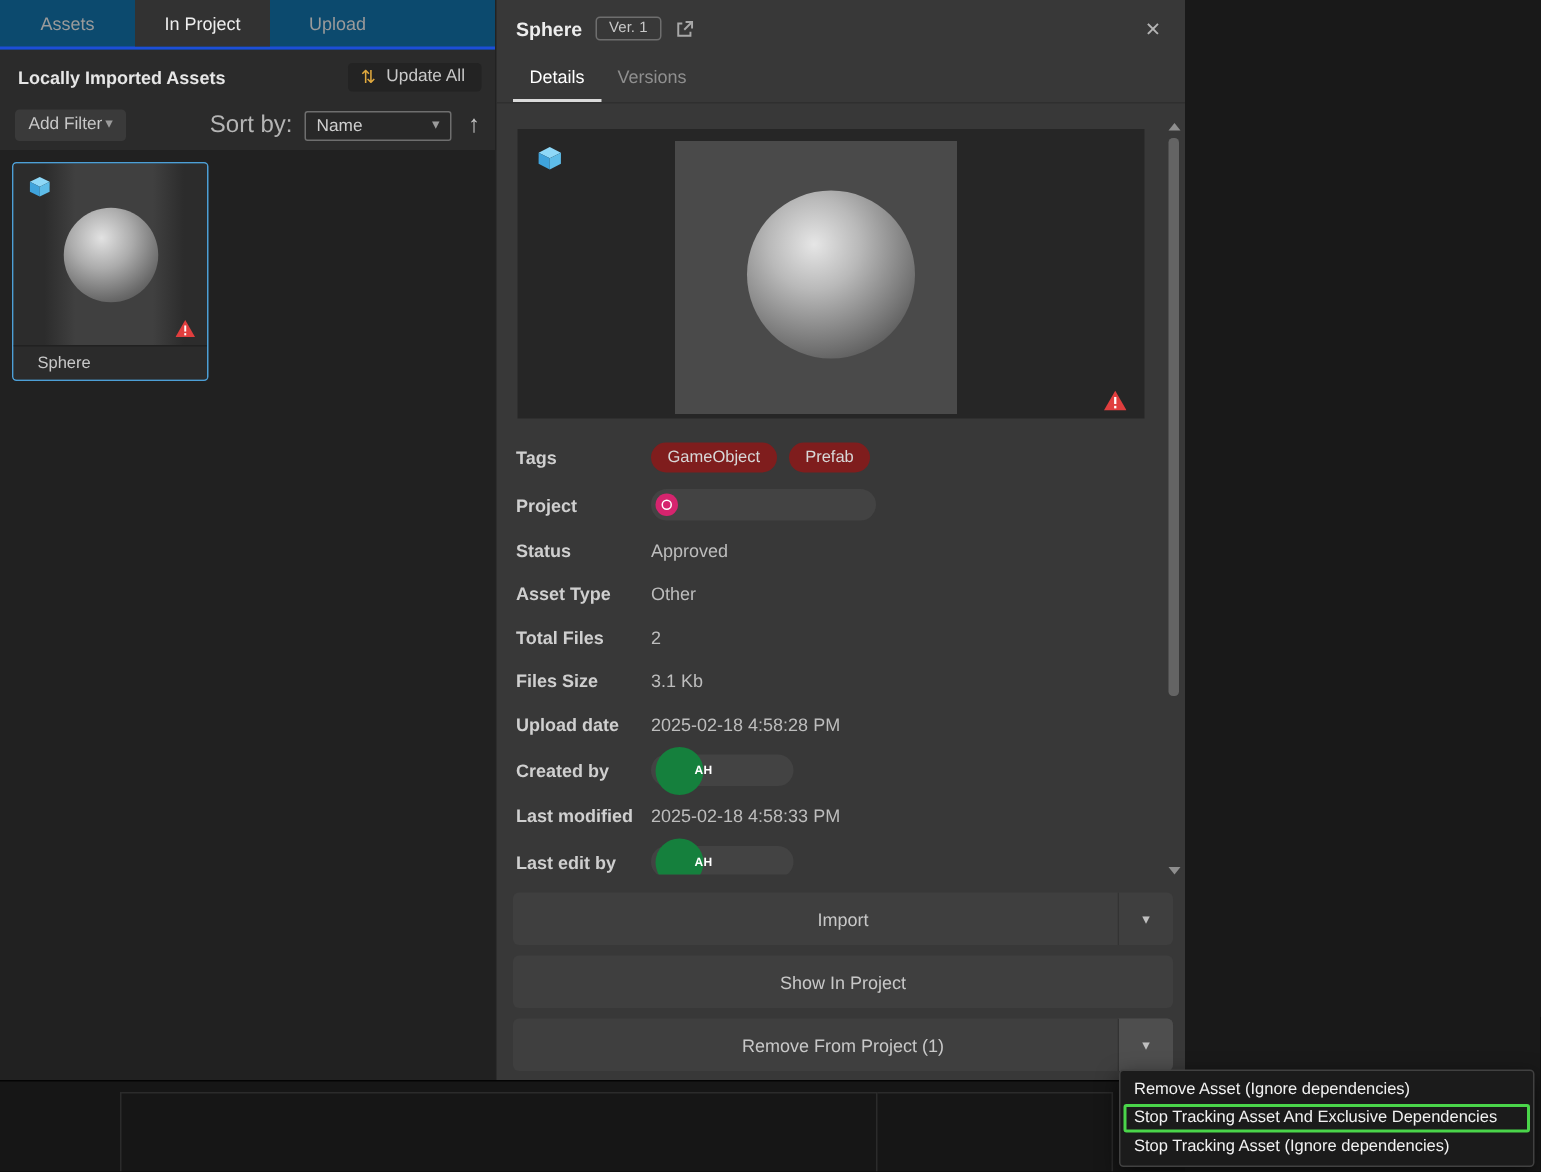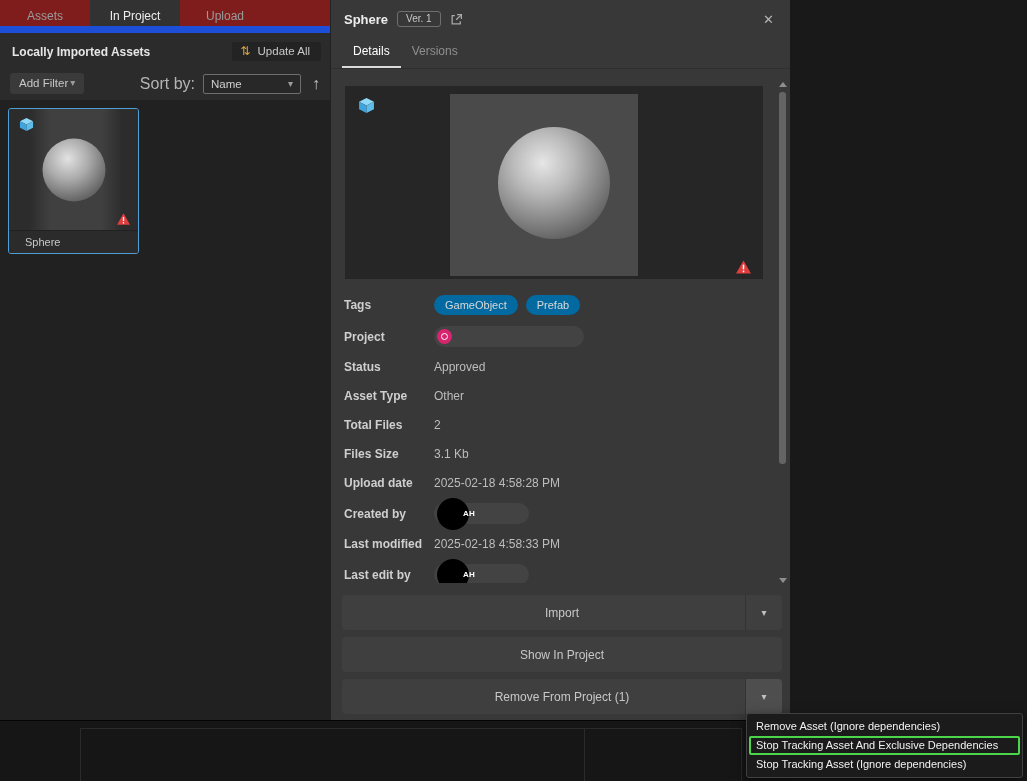--- a/index.html
+++ b/index.html
@@ -1,21 +1,21 @@
 <!DOCTYPE html>
 <html><head>
 <meta charset="utf-8">
 <style>
   * { margin:0; padding:0; box-sizing:border-box; }
   body { background:#000; font-family:"Liberation Sans", sans-serif; }
   .stage { position:relative; width:1027px; height:781px; background:#191919; overflow:hidden; font-family:"Liberation Sans", sans-serif; }
 
   
   .left-panel { position:absolute; left:0; top:0; width:330px; height:720px; background:#2B2B2B; }
-  .lp-tabs { height:33px; display:flex; background:#7f1d1d; border-bottom:7px solid #1d4ed8; }
+  .lp-tabs { height:33px; display:flex; background:#0c4a6e; border-bottom:2px solid #1d4ed8; }
   .lp-tab { width:90px; line-height:32px; text-align:center; font-size:12px; color:#9A9A9A; cursor:default; }
   .lp-tab.active { color:#EDEDED; background:#323232; }
   .lp-header { display:flex; align-items:center; justify-content:space-between; padding:9px 9px 5px 12px; }
   .lp-title { font-size:12px; font-weight:bold; color:#E6E6E6; }
   .update-btn { display:flex; align-items:center; gap:7px; background:#232323; border-radius:3px; padding:3px 11px 4px 9px; color:#C8C8C8; font-size:11.5px; }
   .update-icon { color:#E0A93E; font-size:12px; line-height:12px; }
   .lp-filterrow { display:flex; align-items:center; padding:7px 10px 10px 10px; }
   .add-filter { background:#3A3A3A; border-radius:3px; padding:4px 9px 5px 9px; font-size:11.5px; color:#C8C8C8; display:flex; align-items:center; gap:2px; }
   .chev { color:#9B9B9B; font-size:10px; line-height:10px; }
   .sortby { margin-left:auto; font-size:16px; color:#B5B5B5; margin-right:8px; }
@@ -44,26 +44,26 @@
   .preview { position:relative; margin:6px 3px 16px 3px; height:193px; background:#262626; }
   .preview-inner { position:absolute; left:105px; top:8px; bottom:3px; width:188px; background:#4A4A4A; }
   .preview-sphere { position:absolute; left:50%; top:50%; transform:translate(-50%,-50%); width:112px; height:112px; border-radius:50%;
     background:radial-gradient(circle at 40% 32%, #E6E6E6 0%, #B9B9B9 30%, #7E7E7E 62%, #4A4A4A 90%, #3E3E3E 100%); }
   .preview-cube { position:absolute; left:13px; top:11px; width:17px; height:17px; }
   .preview-warn { position:absolute; right:12px; bottom:5px; width:15px; height:14px; }
   .field-row { display:flex; align-items:center; margin:0 2px 12px 2px; min-height:17px; }
   .field-row.tall { margin-bottom:11px; }
   .field-label { width:90px; flex:none; font-size:12px; font-weight:bold; color:#CFCFCF; }
   .field-value { font-size:12px; color:#BDBDBD; }
-  .pill { background:#0369a1; border-radius:10px; padding:4px 11px; font-size:11px; color:#D8D8D8; margin-right:8px; }
+  .pill { background:#7f1d1d; border-radius:10px; padding:4px 11px; font-size:11px; color:#D8D8D8; margin-right:8px; }
   .wide-pill { width:150px; height:21px; background:#434343; border-radius:11px; display:flex; align-items:center; padding:0 3px; }
   .avatar-pill { width:95px; height:21px; background:#434343; border-radius:11px; display:flex; align-items:center; padding:0 3px; }
   .proj-icon { width:15px; height:15px; border-radius:50%; background:#D6246E; display:flex; align-items:center; justify-content:center; }
   .proj-icon span { width:7px; height:7px; border:1.5px solid #fff; border-radius:50%; display:block; }
-  .avatar { width:16px; height:32px; border-radius:50%; background:#000000; color:#fff; font-size:8px; font-weight:bold; display:flex; align-items:center; justify-content:center; letter-spacing:.2px;padding-left:32px; }
+  .avatar { width:16px; height:32px; border-radius:50%; background:#15803d; color:#fff; font-size:8px; font-weight:bold; display:flex; align-items:center; justify-content:center; letter-spacing:.2px;padding-left:32px; }
   .dp-scrollbar { position:absolute; left:447px; top:80px; width:10px; height:505px; }
   .sb-arrow-up { position:absolute; top:2px; left:1px; width:0; height:0; border-left:4px solid transparent; border-right:4px solid transparent; border-bottom:5px solid #8E8E8E; }
   .sb-arrow-down { position:absolute; bottom:2px; left:1px; width:0; height:0; border-left:4px solid transparent; border-right:4px solid transparent; border-top:5px solid #8E8E8E; }
   .sb-thumb { position:absolute; top:12px; left:1px; width:7px; height:372px; background:#646464; border-radius:3px; }
   .dp-buttons { position:absolute; left:11px; top:595px; width:440px; }
   .big-btn { position:relative; height:35px; background:#3F3F3F; border-radius:4px; margin-bottom:7px; display:flex; align-items:center; justify-content:center; font-size:12px; color:#C8C8C8; cursor:default; }
   .btn-caret { position:absolute; right:0; top:0; width:37px; height:100%; display:flex; align-items:center; justify-content:center; border-left:1px solid #333; color:#C0C0C0; font-size:10px; border-radius:0 4px 4px 0; }
   .btn-caret.open { background:#4E4E4E; }
 
   

